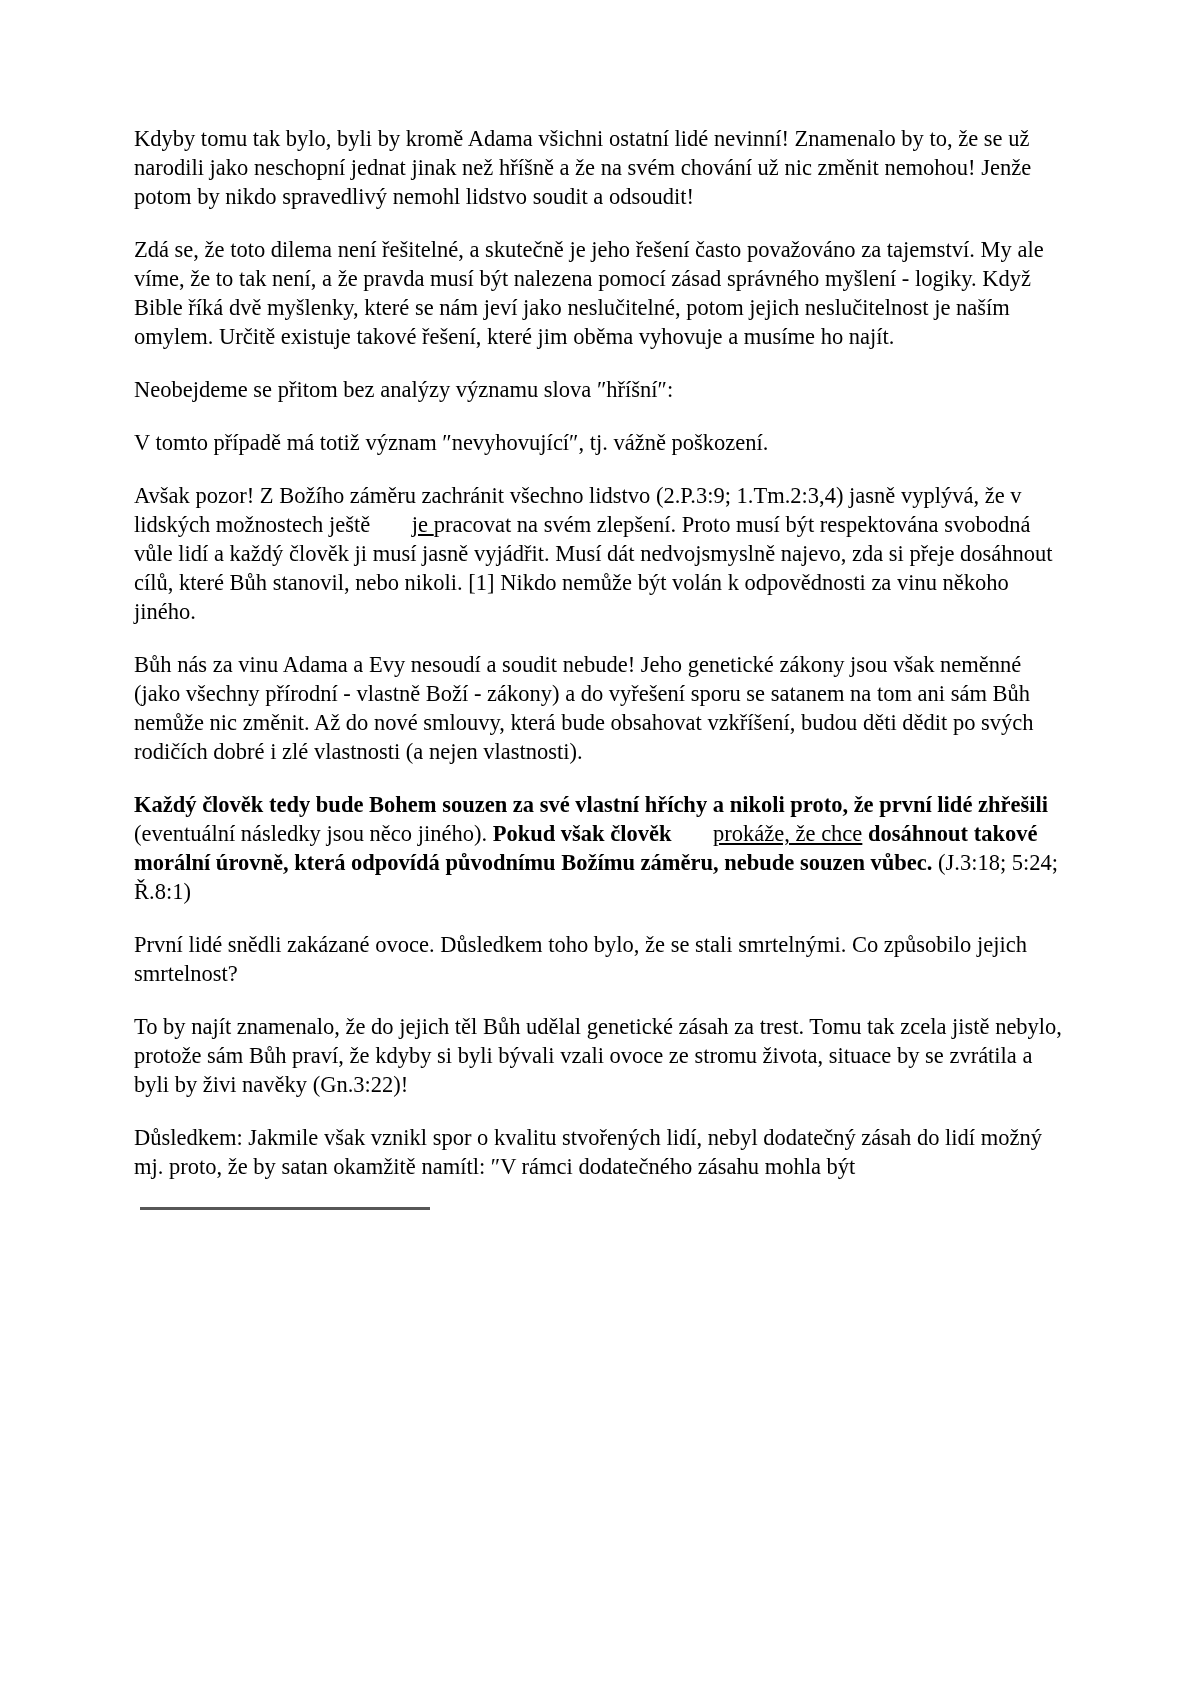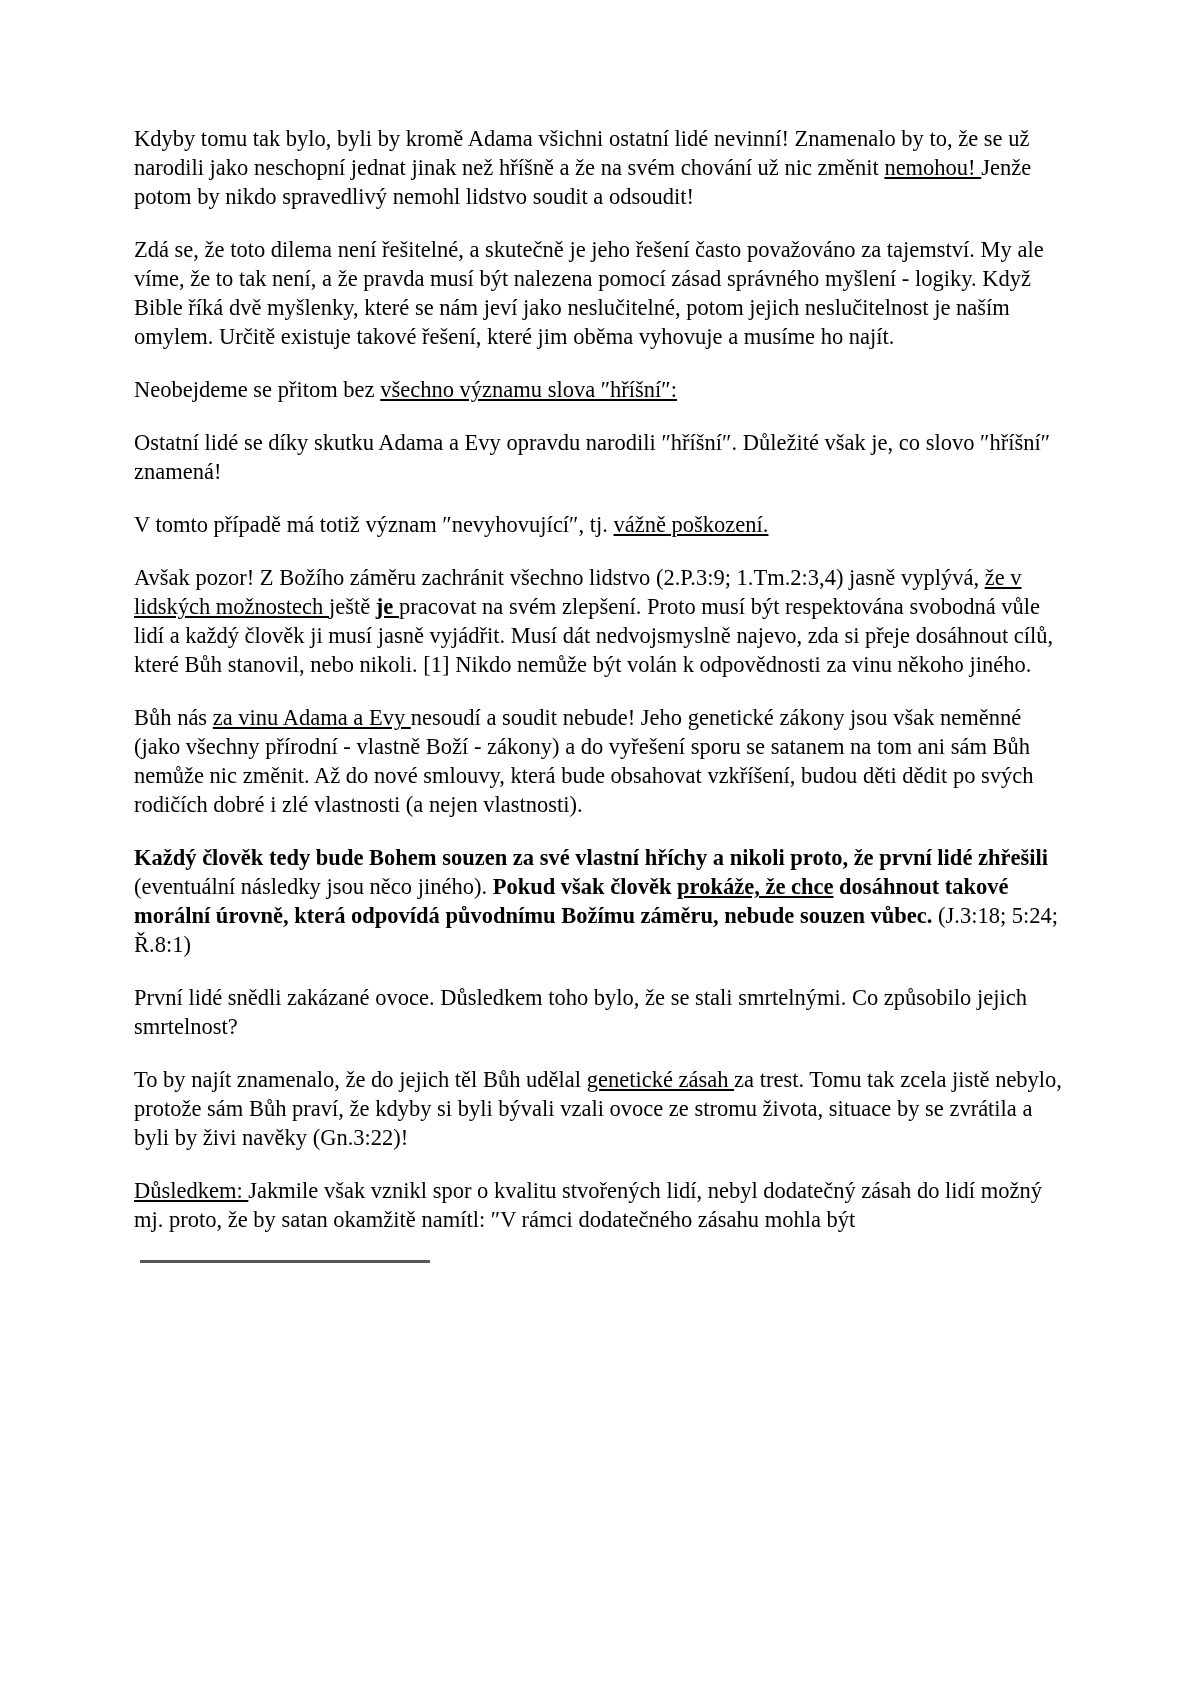--- a/index.html
+++ b/index.html
@@ -26,38 +26,37 @@
     font-size: 22.5px;
     line-height: 29px;
     text-align: left;
     color: #000000;
   }
   p.doc.center {
     text-align: center;
   }
   .n { font-weight: normal; text-decoration: none; }
   .b { font-weight: bold; text-decoration: none; }
-  .u { font-weight: normal; text-decoration: underline; }
-  .bu { font-weight: bold; text-decoration: underline; }
+  .u { font-weight: normal; }
+  .bu { font-weight: normal; text-decoration: underline; margin-left: 36px; }
   .footnote-rule {
     width: 290px;
     height: 0;
     border-top: 3px solid #575757;
     margin: 26px 0 0 6px;
   }
 </style>
 </head>
 <body>
 
 <div class="page" style="background: rgb(255, 255, 255); color: rgb(0, 0, 0);">
   <div id="content">
       <p class="doc"><span class="n">Kdyby tomu tak bylo, byli by kromě Adama všichni ostatní lidé nevinní! Znamenalo by to, že se už narodili jako neschopní jednat jinak než hříšně a že na svém chování už nic změnit </span><span class="u">nemohou! </span><span class="n">Jenže potom by nikdo spravedlivý nemohl lidstvo soudit a odsoudit!</span></p>
       <p class="doc"><span class="n">Zdá se, že toto dilema není řešitelné, a skutečně je jeho řešení často považováno za tajemství. My ale víme, že to tak není, a že pravda musí být nalezena pomocí zásad správného myšlení - logiky. Když Bible říká dvě myšlenky, které se nám jeví jako neslučitelné, potom jejich neslučitelnost je naším omylem. Určitě existuje takové řešení, které jim oběma vyhovuje a musíme ho najít.</span></p>
-      <p class="doc"><span class="n">Neobejdeme se přitom bez </span><span class="u">všechno významu slova ″hříšní″:</span></p>
-      <p class="doc"><span class="n">Ostatní lidé se díky skutku Adama a Evy opravdu narodili ″hříšní″. Důležité však je, co slovo ″hříšní″ znamená!</span></p>
+      <p class="doc"><span class="n">Neobejdeme se přitom bez </span><span class="u">analýzy významu slova ″hříšní″:</span></p>
       <p class="doc"><span class="n">V tomto případě má totiž význam ″nevyhovující″, tj. </span><span class="u">vážně poškození.</span></p>
       <p class="doc"><span class="n">Avšak pozor! Z Božího záměru zachránit všechno lidstvo (2.P.3:9; 1.Tm.2:3,4) jasně vyplývá, </span><span class="u">že v lidských možnostech </span><span class="n">ještě </span><span class="bu">je </span><span class="n">pracovat na svém zlepšení. Proto musí být respektována svobodná vůle lidí a každý člověk ji musí jasně vyjádřit. Musí dát nedvojsmyslně najevo, zda si přeje dosáhnout cílů, které Bůh stanovil, nebo nikoli. [1] Nikdo nemůže být volán k odpovědnosti za vinu někoho jiného.</span></p>
       <p class="doc"><span class="n">Bůh nás </span><span class="u">za vinu Adama a Evy </span><span class="n">nesoudí a soudit nebude! Jeho genetické zákony jsou však neměnné (jako všechny přírodní - vlastně Boží - zákony) a do vyřešení sporu se satanem na tom ani sám Bůh nemůže nic změnit. Až do nové smlouvy, která bude obsahovat vzkříšení, budou děti dědit po svých rodičích dobré i zlé vlastnosti (a nejen vlastnosti).</span></p>
       <p class="doc"><span class="b">Každý člověk tedy bude Bohem souzen za své vlastní hříchy a nikoli proto, že první lidé zhřešili </span><span class="n">(eventuální následky jsou něco jiného). </span><span class="b">Pokud však člověk </span><span class="bu">prokáže, že chce</span><span class="b"> dosáhnout takové morální úrovně, která odpovídá původnímu Božímu záměru, nebude souzen vůbec. </span><span class="n">(J.3:18; 5:24; Ř.8:1)</span></p>
       <p class="doc"><span class="n">První lidé snědli zakázané ovoce. Důsledkem toho bylo, že se stali smrtelnými. Co způsobilo jejich smrtelnost?</span></p>
       <p class="doc"><span class="n">To by najít znamenalo, že do jejich těl Bůh udělal </span><span class="u">genetické zásah </span><span class="n">za trest. Tomu tak zcela jistě nebylo, protože sám Bůh praví, že kdyby si byli bývali vzali ovoce ze stromu života, situace by se zvrátila a byli by živi navěky (Gn.3:22)!</span></p>
       <p class="doc"><span class="u">Důsledkem: </span><span class="n">Jakmile však vznikl spor o kvalitu stvořených lidí, nebyl dodatečný zásah do lidí možný mj. proto, že by satan okamžitě namítl: ″V rámci dodatečného zásahu mohla být</span></p>
     </div>
   <div class="footnote-rule" style="border-top-color: rgb(87, 87, 87);"></div>
 </div>

